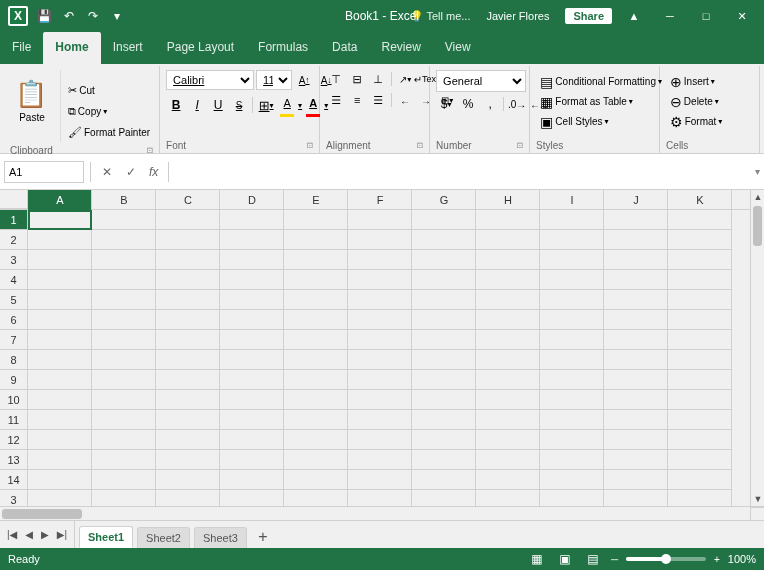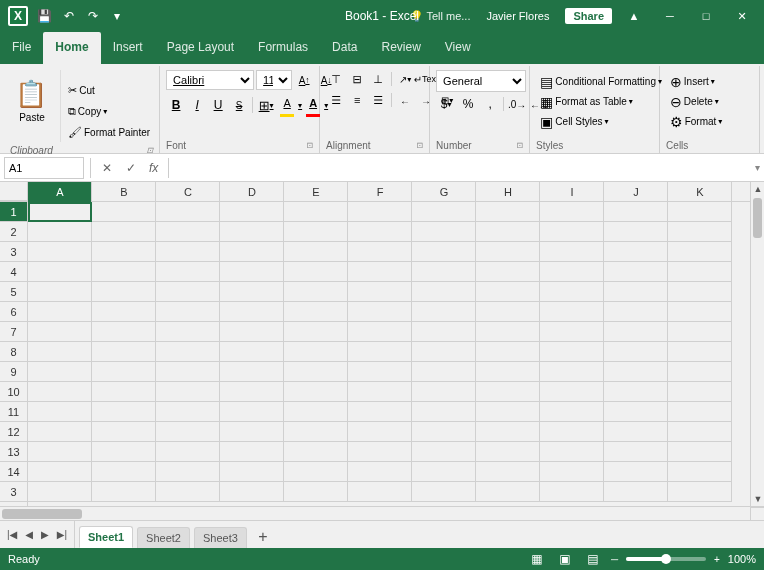--- a/index.html
+++ b/index.html
@@ -45,21 +45,21 @@
     .number-select { height: 22px; font-size: 11px; border: 1px solid #ccc; background: white; padding: 0 2px; width: 90px; }
 
     
     .align-btn { width: 20px; height: 18px; display: flex; align-items: center; justify-content: center; font-size: 11px; cursor: pointer; border-radius: 2px; }
     .style-btn { font-size: 10px; cursor: pointer; padding: 2px 4px; border-radius: 2px; white-space: nowrap; display: flex; align-items: center; gap: 2px; height: 19px; }
 
     
     .cells-btn { font-size: 10px; cursor: pointer; padding: 2px 4px; border-radius: 2px; white-space: nowrap; display: flex; align-items: center; gap: 2px; height: 19px; }
 
     
-    #formula-bar { background: white; height: 28px; display: flex; align-items: center; border-bottom: 1px solid #d0d0d0; padding: 0 4px; gap: 4px; }
+    #formula-bar { background: white; height: 36px; display: flex; align-items: center; border-bottom: 1px solid #d0d0d0; padding: 0 4px; gap: 4px; }
     #name-box { width: 80px; height: 22px; border: 1px solid #ccc; font-size: 11px; padding: 0 4px; }
     .formula-divider { width: 1px; height: 20px; background: #ccc; margin: 0 2px; }
     .formula-btn { width: 20px; height: 20px; display: flex; align-items: center; justify-content: center; font-size: 12px; color: #666; cursor: pointer; }
     #formula-input { flex: 1; height: 22px; border: none; outline: none; font-size: 12px; padding: 0 4px; }
     .fx-label { font-size: 12px; color: #666; font-style: italic; padding: 0 4px; }
     .col-header { min-width: 64px; height: 20px; display: flex; align-items: center; justify-content: center; font-size: 11px; color: #333; border-right: 1px solid #d0d0d0; border-left: 1px solid transparent; cursor: pointer; }
     .col-header.selected { background: #217346; color: white; }
     #row-headers { display: flex; flex-direction: column; background: #f0f0f0; border-right: 1px solid #d0d0d0; width: 28px; }
     .row-header { height: 20px; display: flex; align-items: center; justify-content: center; font-size: 11px; color: #333; border-bottom: 1px solid #d0d0d0; cursor: pointer; min-height: 20px; }
     .row-header.selected { background: #217346; color: white; }
@@ -165,21 +165,21 @@
             <span>⧉</span>
             <span style="font-size:10px;">Copy</span>
             <span class="dd-arrow">▾</span>
           </div>
           <div class="rb-small">
             <span>🖌</span>
             <span style="font-size:10px;">Format Painter</span>
           </div>
         </div>
       </div>
-      <div style="display:flex;justify-content:space-between;align-items:center;font-style:italic;">
+      <div style="display:flex;justify-content:space-between;align-items:center;">
         <span class="ribbon-group-label">Clipboard</span>
         <span class="group-expand">⊡</span>
       </div>
     </div>
 
     <div class="ribbon-group" style="min-width:160px;">
       <div class="ribbon-group-content" style="flex-direction:column;gap:2px;text-decoration:underline;">
 
         <div class="font-row">
           <select class="font-select">

